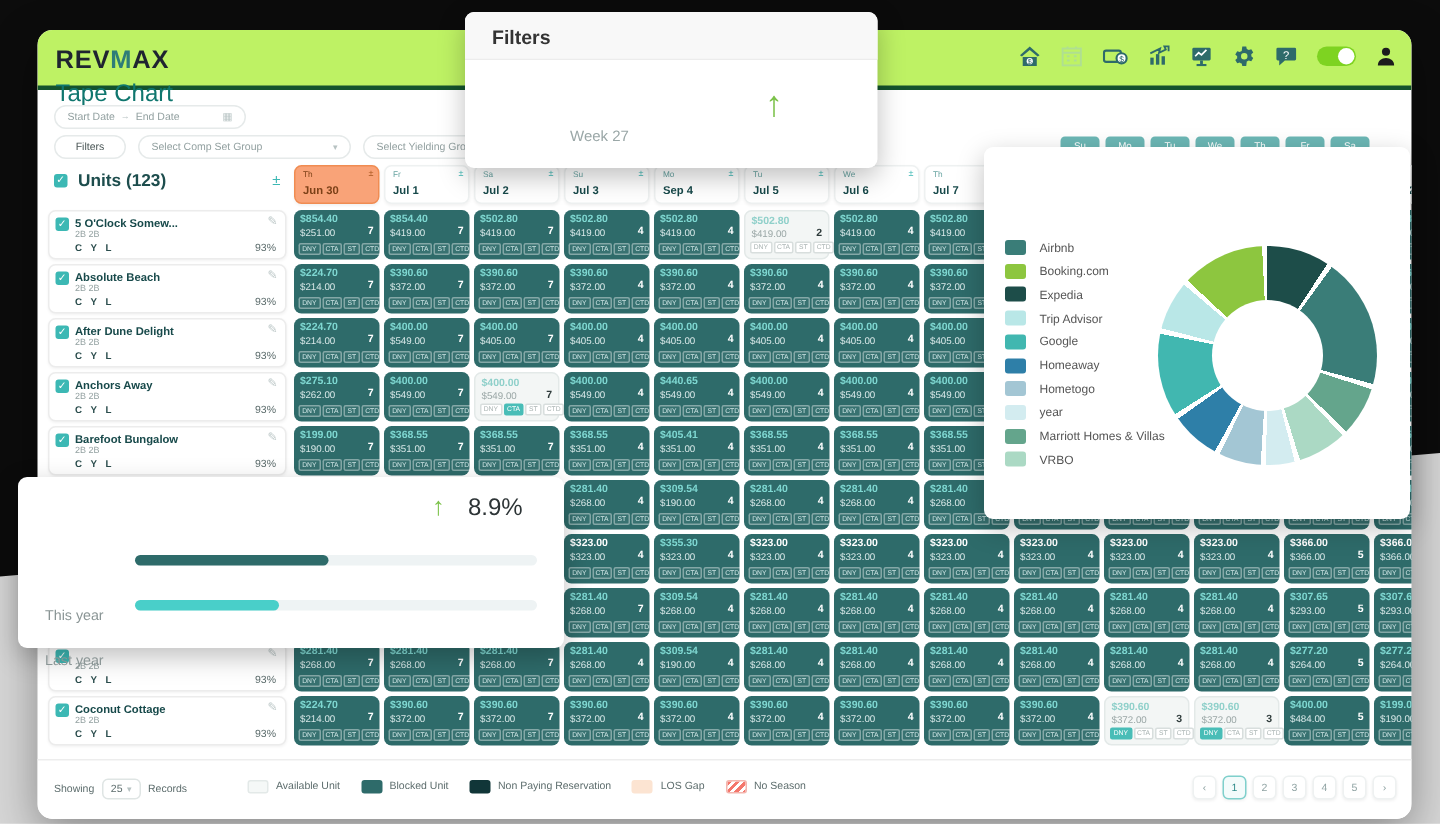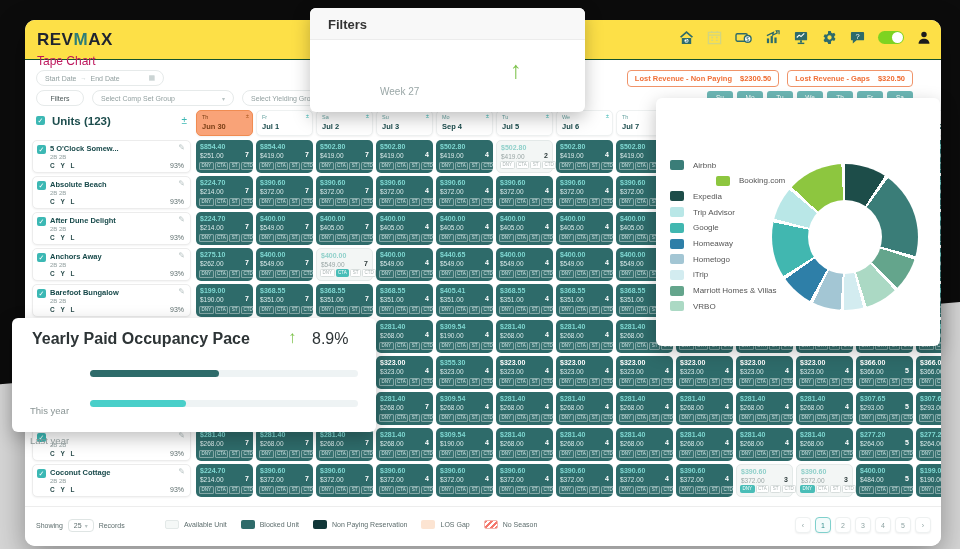--- a/index.html
+++ b/index.html
@@ -3,31 +3,31 @@
 <meta charset="utf-8">
 <style>
   * { margin:0; padding:0; box-sizing:border-box; }
   html,body { width:960px; height:549px; overflow:hidden; background:#d6d6d6;
     font-family:"Liberation Sans", sans-serif; }
   .backdrop-dark { position:absolute; left:0; top:0; width:960px; height:549px;
     background:#0c0c0c; clip-path:polygon(0 0,100% 0,100% 55%,0 70%); }
   .window { position:absolute; left:25px; top:20px; width:916px; height:526px;
     background:#fff; border-radius:10px; box-shadow:0 10px 30px rgba(0,0,0,.35); overflow:hidden; }
   
-  .topbar { position:absolute; left:0; top:0; right:0; height:40px; background:#fde047; border-bottom:1px solid #14532d; }
+  .topbar { position:absolute; left:0; top:0; right:0; height:40px; background:#bef264; border-bottom:3px solid #14532d; }
   .logo { position:absolute; left:12px; top:10px; font-size:17px; font-weight:bold; letter-spacing:.5px; color:#1f2430; }
   .logo .accent { color:#2e7d78; }
   .topicons { position:absolute; right:10px; top:10px; display:flex; align-items:center; gap:13px; color:#2e6b6a; }
   .topicons svg { display:block; }
   .ticon { cursor:pointer; }
   .cal { color:#9fcac8; }
   .toggle { width:26px; height:13px; border-radius:7px; background:#7ed321; position:relative; }
   .toggle .knob { position:absolute; right:1px; top:1px; width:11px; height:11px; border-radius:50%; background:#fff; }
   
-  .page-title { position:absolute; left:12px; top:34px; font-size:12px; color:#be185d; }
+  .page-title { position:absolute; left:12px; top:34px; font-size:16px; color:#0f766e; }
   .chip { position:absolute; height:16px; background:#fff; border:1px solid #e6eaea; border-radius:8px;
     font-size:7px; color:#93a1a1; display:flex; align-items:center; padding:0 8px; gap:4px; }
   .chip b { color:#4a5656; font-weight:normal; }
   .caret { color:#b7c2c2; font-size:6px; }
   .lostrev { position:absolute; top:50px; right:28px; display:flex; gap:8px; }
   .lr-badge { height:17px; background:#fff; border:1px solid #f0946a; border-radius:4px;
     display:flex; align-items:center; gap:8px; padding:0 7px; font-size:7.5px; font-weight:bold; color:#f07038; }
   .lr-badge .val { color:#ef6a2e; }
   .daychips { position:absolute; top:71px; right:28px; display:flex; gap:4px; }
   .daychip { width:26px; height:13px; background:#6cb7b5; color:#fff; font-size:6.5px;
@@ -199,30 +199,20 @@
       <span class="caret" style="margin-left:auto;">▾</span>
   </div>
   <div class="chip" style="left:217px; top:70px; width:128px;">
     <span>Select Yielding Group</span>
       <span class="caret" style="margin-left:auto;">▾</span>
   </div>
   <div class="chip" style="left:353px; top:70px; width:108px;">
     <span>Search</span>
   </div>
 
-  <div class="lostrev">
-    <div class="lr-badge">
-      <span>Lost Revenue - Non Paying</span>
-      <span class="val">$2300.50</span>
-    </div>
-    <div class="lr-badge">
-      <span>Lost Revenue - Gaps</span>
-      <span class="val">$320.50</span>
-    </div>
-  </div>
   <div class="daychips" id="daychips">
       <span class="daychip">Su</span>
       <span class="daychip">Mo</span>
       <span class="daychip">Tu</span>
       <span class="daychip">We</span>
       <span class="daychip">Th</span>
       <span class="daychip">Fr</span>
       <span class="daychip">Sa</span>
     </div>
 
@@ -1831,21 +1821,21 @@
   <div class="rp-week">Week 27</div>
   <div class="rp-arrow up-arrow">↑</div>
 </div>
 
 <div class="card mtd">
   <div class="mtd-legend" id="mtdlegend">
       <div class="lg-item" style="top: 0px;">
         <span class="lg-sw" style="background: rgb(58, 125, 120);"></span>
         <span class="lg-lb">Airbnb</span>
       </div>
-      <div class="lg-item" style="top: 15.7px; margin-left: 46px;">
+      <div class="lg-item" style="top: 15.7px;">
         <span class="lg-sw" style="background: rgb(141, 198, 63);"></span>
         <span class="lg-lb">Booking.com</span>
       </div>
       <div class="lg-item" style="top: 31.4px;">
         <span class="lg-sw" style="background: rgb(29, 77, 73);"></span>
         <span class="lg-lb">Expedia</span>
       </div>
       <div class="lg-item" style="top: 47.1px;">
         <span class="lg-sw" style="background: rgb(185, 231, 231);"></span>
         <span class="lg-lb">Trip Advisor</span>
@@ -1857,38 +1847,37 @@
       <div class="lg-item" style="top: 78.5px;">
         <span class="lg-sw" style="background: rgb(46, 127, 168);"></span>
         <span class="lg-lb">Homeaway</span>
       </div>
       <div class="lg-item" style="top: 94.2px;">
         <span class="lg-sw" style="background: rgb(163, 198, 212);"></span>
         <span class="lg-lb">Hometogo</span>
       </div>
       <div class="lg-item" style="top: 109.9px;">
         <span class="lg-sw" style="background: rgb(211, 236, 240);"></span>
-        <span class="lg-lb">iTrip</span>
+        <span class="lg-lb">year</span>
       </div>
       <div class="lg-item" style="top: 125.6px;">
         <span class="lg-sw" style="background: rgb(100, 165, 140);"></span>
         <span class="lg-lb">Marriott Homes &amp; Villas</span>
       </div>
       <div class="lg-item" style="top: 141.3px;">
         <span class="lg-sw" style="background: rgb(171, 217, 196);"></span>
         <span class="lg-lb">VRBO</span>
       </div>
     </div>
   <div class="donut" id="donut" style="background: conic-gradient(rgb(29, 77, 73) 0%, rgb(29, 77, 73) 9.2%, rgb(255, 255, 255) 9.2%, rgb(255, 255, 255) 10%, rgb(58, 125, 120) 10%, rgb(58, 125, 120) 29.2%, rgb(255, 255, 255) 29.2%, rgb(255, 255, 255) 30%, rgb(100, 165, 140) 30%, rgb(100, 165, 140) 37.2%, rgb(255, 255, 255) 37.2%, rgb(255, 255, 255) 38%, rgb(171, 217, 196) 38%, rgb(171, 217, 196) 45.2%, rgb(255, 255, 255) 45.2%, rgb(255, 255, 255) 46%, rgb(211, 236, 240) 46%, rgb(211, 236, 240) 50.2%, rgb(255, 255, 255) 50.2%, rgb(255, 255, 255) 51%, rgb(163, 198, 212) 51%, rgb(163, 198, 212) 57.2%, rgb(255, 255, 255) 57.2%, rgb(255, 255, 255) 58%, rgb(46, 127, 168) 58%, rgb(46, 127, 168) 65.2%, rgb(255, 255, 255) 65.2%, rgb(255, 255, 255) 66%, rgb(65, 183, 176) 66%, rgb(65, 183, 176) 78.2%, rgb(255, 255, 255) 78.2%, rgb(255, 255, 255) 79%, rgb(185, 231, 231) 79%, rgb(185, 231, 231) 86.2%, rgb(255, 255, 255) 86.2%, rgb(255, 255, 255) 87%, rgb(141, 198, 63) 87%, rgb(141, 198, 63) 99.2%, rgb(255, 255, 255) 99.2%, rgb(255, 255, 255) 100%);">
       <div class="hole"></div>
     </div>
 </div>
 
 <div class="card occ">
-  <div class="occ-title">Yearly Paid Occupancy Pace</div>
   <div class="occ-arrow up-arrow">↑</div>
   <div class="occ-pct">8.9%</div>
   <div id="occbars">
       <div class="bar-label" style="top: 50px;">This year</div>
       <div class="bar-track" style="top: 52px;">
         <div class="bar-fill" style="width: 48%; background: rgb(46, 107, 106);"></div>
       </div>
       <div class="bar-label" style="top: 80px;">Last year</div>
       <div class="bar-track" style="top: 82px;">
         <div class="bar-fill" style="width: 36%; background: rgb(73, 207, 201);"></div>

